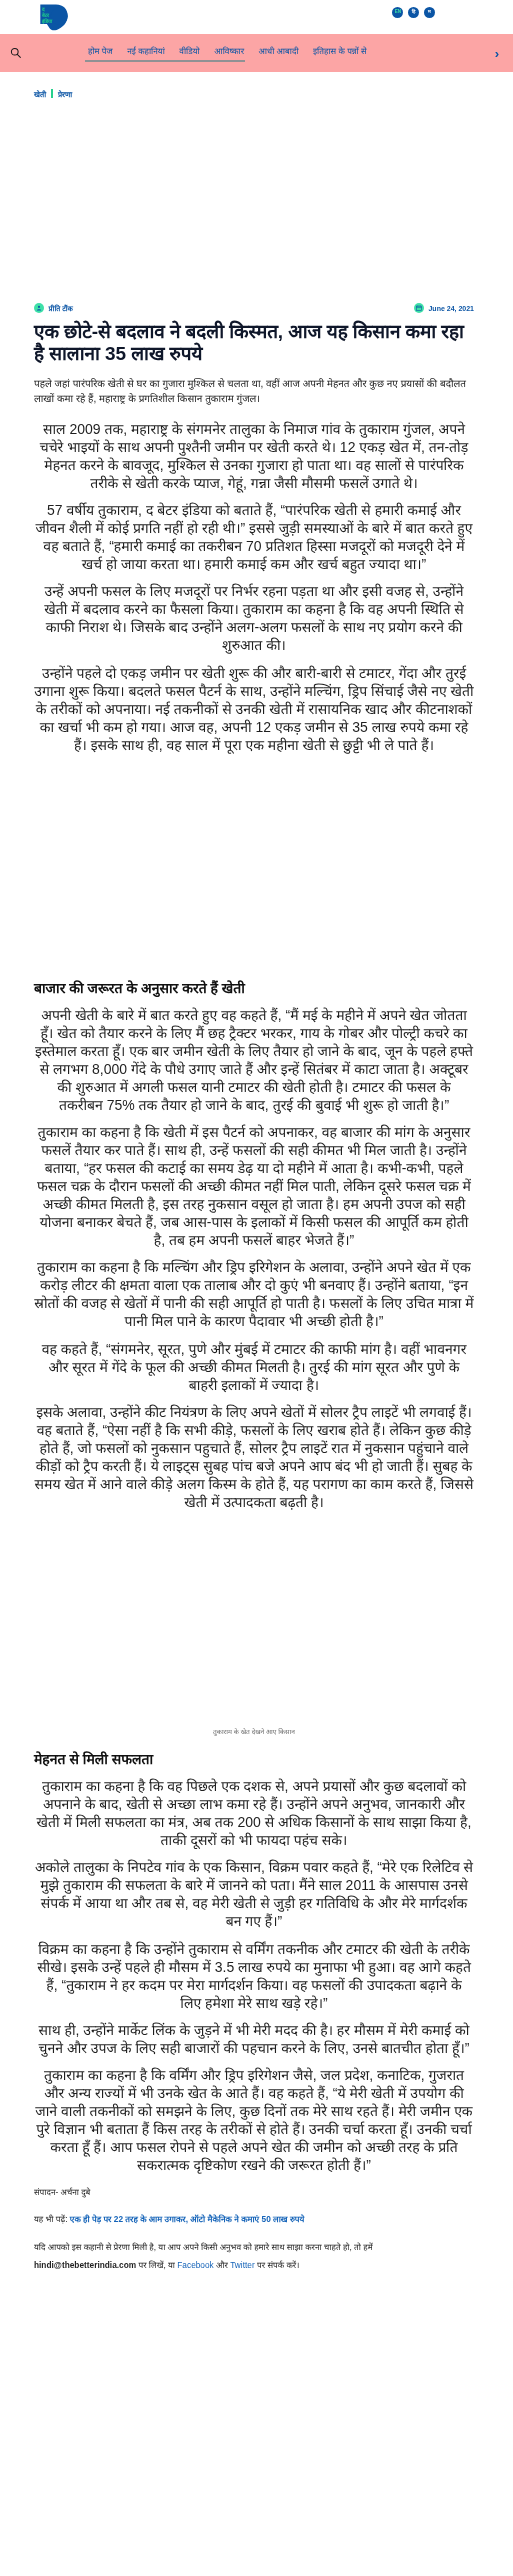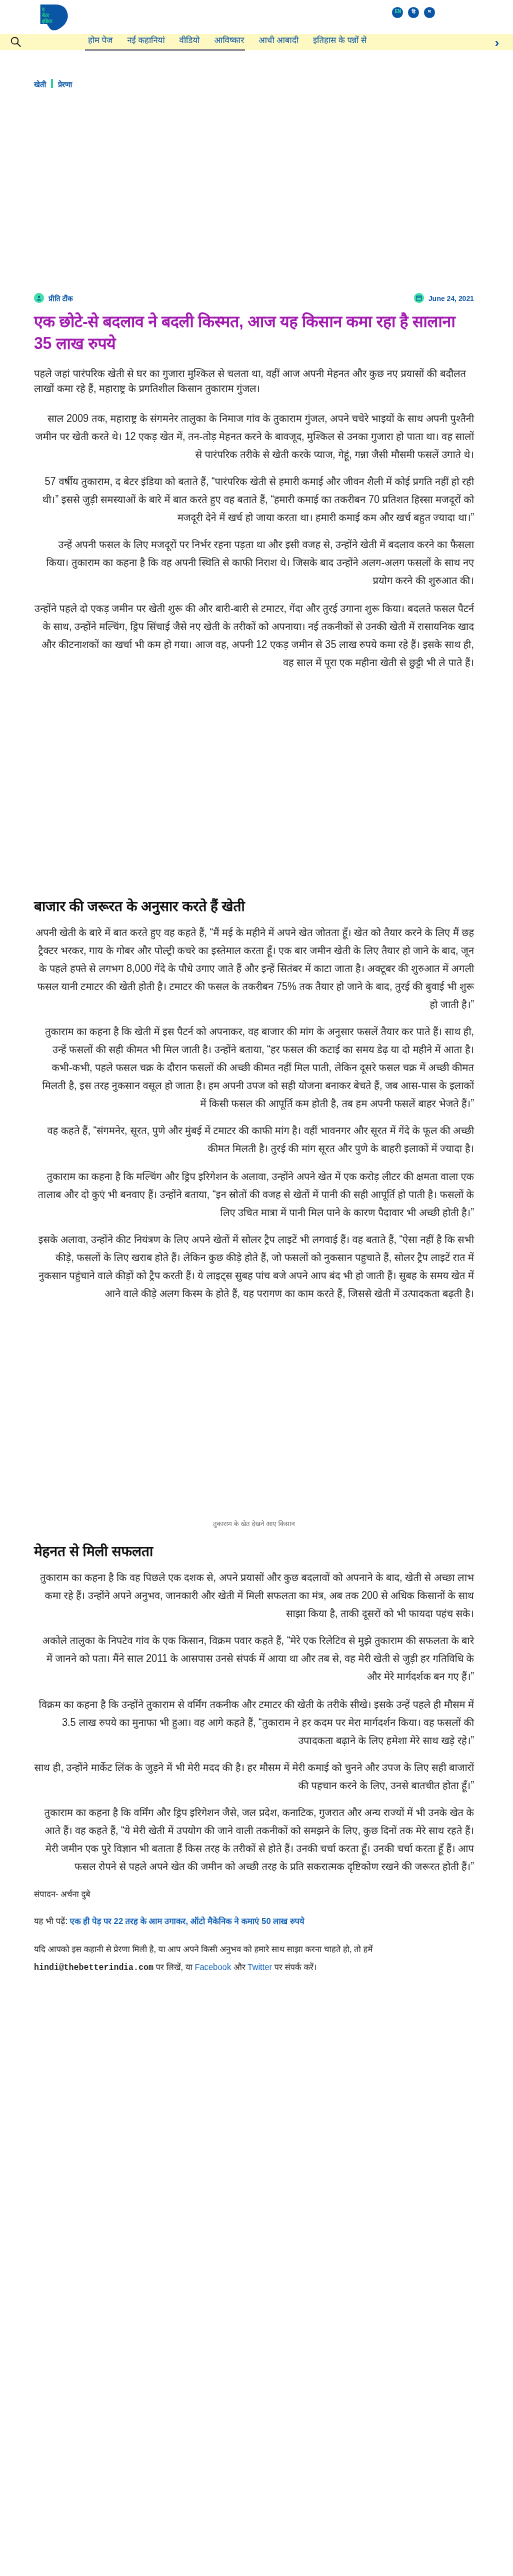--- a/index.html
+++ b/index.html
@@ -73,22 +73,22 @@
     display: flex;
     align-items: center;
     justify-content: center;
     line-height: 1;
   }
   .pill.hi { color: #ffffff; }
 
   
   .navbar {
     position: relative;
-    height: 16px;
-    background: #fef9c3;
+    height: 38px;
+    background: #fca5a5;
     display: flex;
     align-items: center;
   }
   .nav-search {
     width: 32px;
     display: flex;
     align-items: center;
     justify-content: center;
     color: #18181a;
   }
@@ -121,21 +121,21 @@
     display: flex;
     align-items: center;
     justify-content: center;
     color: #0b55a5;
     font-size: 13.2px;
     font-weight: bold;
   }
 
   
   .article {
-    padding: 12px 34px;
+    padding: 0 34px;
     box-sizing: border-box;
     width: 508px;
   }
   .cat-row {
     display: flex;
     align-items: center;
     gap: 5.3px;
     padding-top: 16.5px;
     padding-bottom: 4px;
   }
@@ -182,39 +182,39 @@
     color: #0b55a5;
     font-size: 6px;
   }
   .meta-text {
     color: #0b55a5;
     font-size: 7px;
     font-weight: bold;
   }
 
   h1.headline {
-    color: #a21caf;
-    font-size: 16px;
+    color: #0f172a;
+    font-size: 19px;
     line-height: 22px;
     font-weight: bold;
     margin: 0 0 10.6px 0;
     letter-spacing: -0.1px;
   }
   .standfirst {
     font-size: 10px;
     line-height: 15px;
     color: #232323;
     margin: 0 0 14.5px 0;
   }
   p.body {
-    font-size: 10px;
+    font-size: 14px;
     line-height: 18px;
     color: #1f1f1f;
     margin: 0 0 9.2px 0;
-    text-align: right;
+    text-align: center;
   }
   h2.subhead {
     font-size: 14px;
     line-height: 14.5px;
     font-weight: bold;
     color: #111111;
     margin: 16px 0 10.6px 0;
   }
   .figure {
     margin: 13.2px 0 2.6px 0;
@@ -243,21 +243,21 @@
   }
   p.footline {
     font-size: 8.3px;
     line-height: 18px;
     margin: 0 0 9.2px 0;
     color: #1f1f1f;
   }
   p.footline.blue { color: #1463b8; }
   .mono-em {
     font-weight: bold;
-    font-family: Liberation Mono, monospace;
+    font-family: Liberation Sans, sans-serif;
   }
   .tail-gap { height: 17px; }
 </style>
 </head>
 <body>
 
 <div class="brandbar">
   <div class="logo-tab">
     <div class="logo-mark">
       <svg class="heart" viewBox="0 0 46 44">
@@ -340,22 +340,22 @@
   <p class="body">उन्होंने पहले दो एकड़ जमीन पर खेती शुरू की और बारी-बारी से टमाटर, गेंदा और तुरई उगाना शुरू किया। बदलते फसल पैटर्न के साथ, उन्होंने मल्चिंग, ड्रिप सिंचाई जैसे नए खेती के तरीकों को अपनाया। नई तकनीकों से उनकी खेती में रासायनिक खाद और कीटनाशकों का खर्चा भी कम हो गया। आज वह, अपनी 12 एकड़ जमीन से 35 लाख रुपये कमा रहे हैं। इसके साथ ही, वह साल में पूरा एक महीना खेती से छुट्टी भी ले पाते हैं।</p>
 
   <div class="figure">
     <div class="figure-img"></div>
   </div>
 
   <h2 class="subhead">बाजार की जरूरत के अनुसार करते हैं खेती</h2>
 
   <p class="body">अपनी खेती के बारे में बात करते हुए वह कहते हैं, “मैं मई के महीने में अपने खेत जोतता हूँ। खेत को तैयार करने के लिए मैं छह ट्रैक्टर भरकर, गाय के गोबर और पोल्ट्री कचरे का इस्तेमाल करता हूँ। एक बार जमीन खेती के लिए तैयार हो जाने के बाद, जून के पहले हफ्ते से लगभग 8,000 गेंदे के पौधे उगाए जाते हैं और इन्हें सितंबर में काटा जाता है। अक्टूबर की शुरुआत में अगली फसल यानी टमाटर की खेती होती है। टमाटर की फसल के तकरीबन 75% तक तैयार हो जाने के बाद, तुरई की बुवाई भी शुरू हो जाती है।”</p>
   <p class="body">तुकाराम का कहना है कि खेती में इस पैटर्न को अपनाकर, वह बाजार की मांग के अनुसार फसलें तैयार कर पाते हैं। साथ ही, उन्हें फसलों की सही कीमत भी मिल जाती है। उन्होंने बताया, “हर फसल की कटाई का समय डेढ़ या दो महीने में आता है। कभी-कभी, पहले फसल चक्र के दौरान फसलों की अच्छी कीमत नहीं मिल पाती, लेकिन दूसरे फसल चक्र में अच्छी कीमत मिलती है, इस तरह नुकसान वसूल हो जाता है। हम अपनी उपज को सही योजना बनाकर बेचते हैं, जब आस-पास के इलाकों में किसी फसल की आपूर्ति कम होती है, तब हम अपनी फसलें बाहर भेजते हैं।”</p>
+  <p class="body">तुकाराम का कहना है कि मल्चिंग और ड्रिप इरिगेशन के अलावा, उन्होंने अपने खेत में एक करोड़ लीटर की क्षमता वाला एक तालाब और दो कुएं भी बनवाए हैं। उन्होंने बताया, “इन स्रोतों की वजह से खेतों में पानी की सही आपूर्ति हो पाती है। फसलों के लिए उचित मात्रा में पानी मिल पाने के कारण पैदावार भी अच्छी होती है।”</p>
   <p class="body">वह कहते हैं, “संगमनेर, सूरत, पुणे और मुंबई में टमाटर की काफी मांग है। वहीं भावनगर और सूरत में गेंदे के फूल की अच्छी कीमत मिलती है। तुरई की मांग सूरत और पुणे के बाहरी इलाकों में ज्यादा है।</p>
-  <p class="body">तुकाराम का कहना है कि मल्चिंग और ड्रिप इरिगेशन के अलावा, उन्होंने अपने खेत में एक करोड़ लीटर की क्षमता वाला एक तालाब और दो कुएं भी बनवाए हैं। उन्होंने बताया, “इन स्रोतों की वजह से खेतों में पानी की सही आपूर्ति हो पाती है। फसलों के लिए उचित मात्रा में पानी मिल पाने के कारण पैदावार भी अच्छी होती है।”</p>
   <p class="body">इसके अलावा, उन्होंने कीट नियंत्रण के लिए अपने खेतों में सोलर ट्रैप लाइटें भी लगवाई हैं। वह बताते हैं, “ऐसा नहीं है कि सभी कीड़े, फसलों के लिए खराब होते हैं। लेकिन कुछ कीड़े होते हैं, जो फसलों को नुकसान पहुचाते हैं, सोलर ट्रैप लाइटें रात में नुकसान पहुंचाने वाले कीड़ों को ट्रैप करती हैं। ये लाइट्स सुबह पांच बजे अपने आप बंद भी हो जाती हैं। सुबह के समय खेत में आने वाले कीड़े अलग किस्म के होते हैं, यह परागण का काम करते हैं, जिससे खेती में उत्पादकता बढ़ती है।</p>
 
   <div class="figure">
     <div class="figure-img"></div>
     <div class="figure-cap">तुकाराम के खेत देखने आए किसान</div>
   </div>
 
   <h2 class="subhead">मेहनत से मिली सफलता</h2>
 
   <p class="body">तुकाराम का कहना है कि वह पिछले एक दशक से, अपने प्रयासों और कुछ बदलावों को अपनाने के बाद, खेती से अच्छा लाभ कमा रहे हैं। उन्होंने अपने अनुभव, जानकारी और खेती में मिली सफलता का मंत्र, अब तक 200 से अधिक किसानों के साथ साझा किया है, ताकी दूसरों को भी फायदा पहंच सके।</p>

